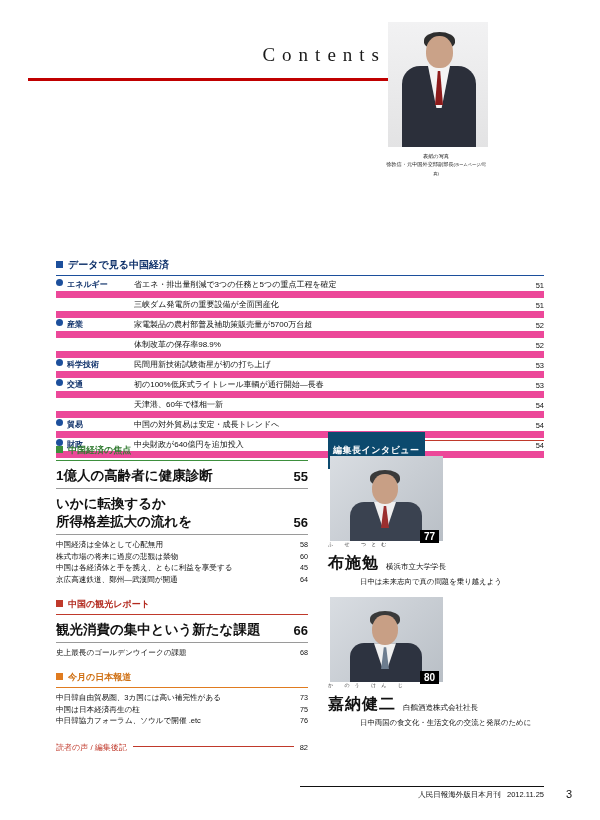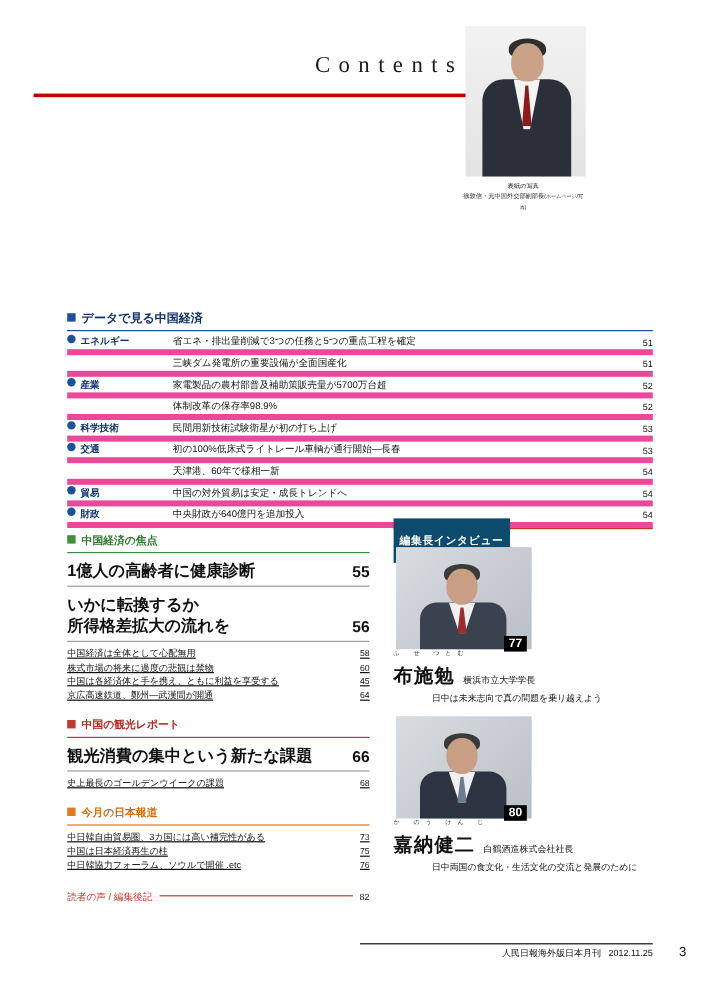--- a/index.html
+++ b/index.html
@@ -157,22 +157,21 @@
     height: 1px;
     background: #1c4f9c;
     margin-bottom: 2px;
   }
   .data-row {
     display: flex;
     align-items: flex-end;
     font-size: 8px;
     line-height: 1.25;
     padding: 2px 0 1px 0;
-    border-bottom: 5px solid #ec4899;
-    gap: 10px;
+    border-bottom: 7px solid #ec4899;
   }
   .data-row .cat {
     width: 78px;
     flex: 0 0 78px;
     color: #10326b;
     font-weight: bold;
     font-size: 8px;
     white-space: nowrap;
   }
   .data-row .cat.empty { visibility: hidden; }
@@ -222,21 +221,20 @@
     font-family: "Liberation Sans", sans-serif;
   }
   .big-item .p {
     font-size: 13px;
     font-weight: bold;
     padding-left: 6px;
     white-space: nowrap;
   }
   .small-list {
     padding-top: 4px;
-    text-decoration: underline;
   }
   .small-item {
     display: flex;
     justify-content: space-between;
     font-size: 7.6px;
     line-height: 1.55;
     color: #111;
   }
   .small-item .p { font-size: 7.2px; }
 

